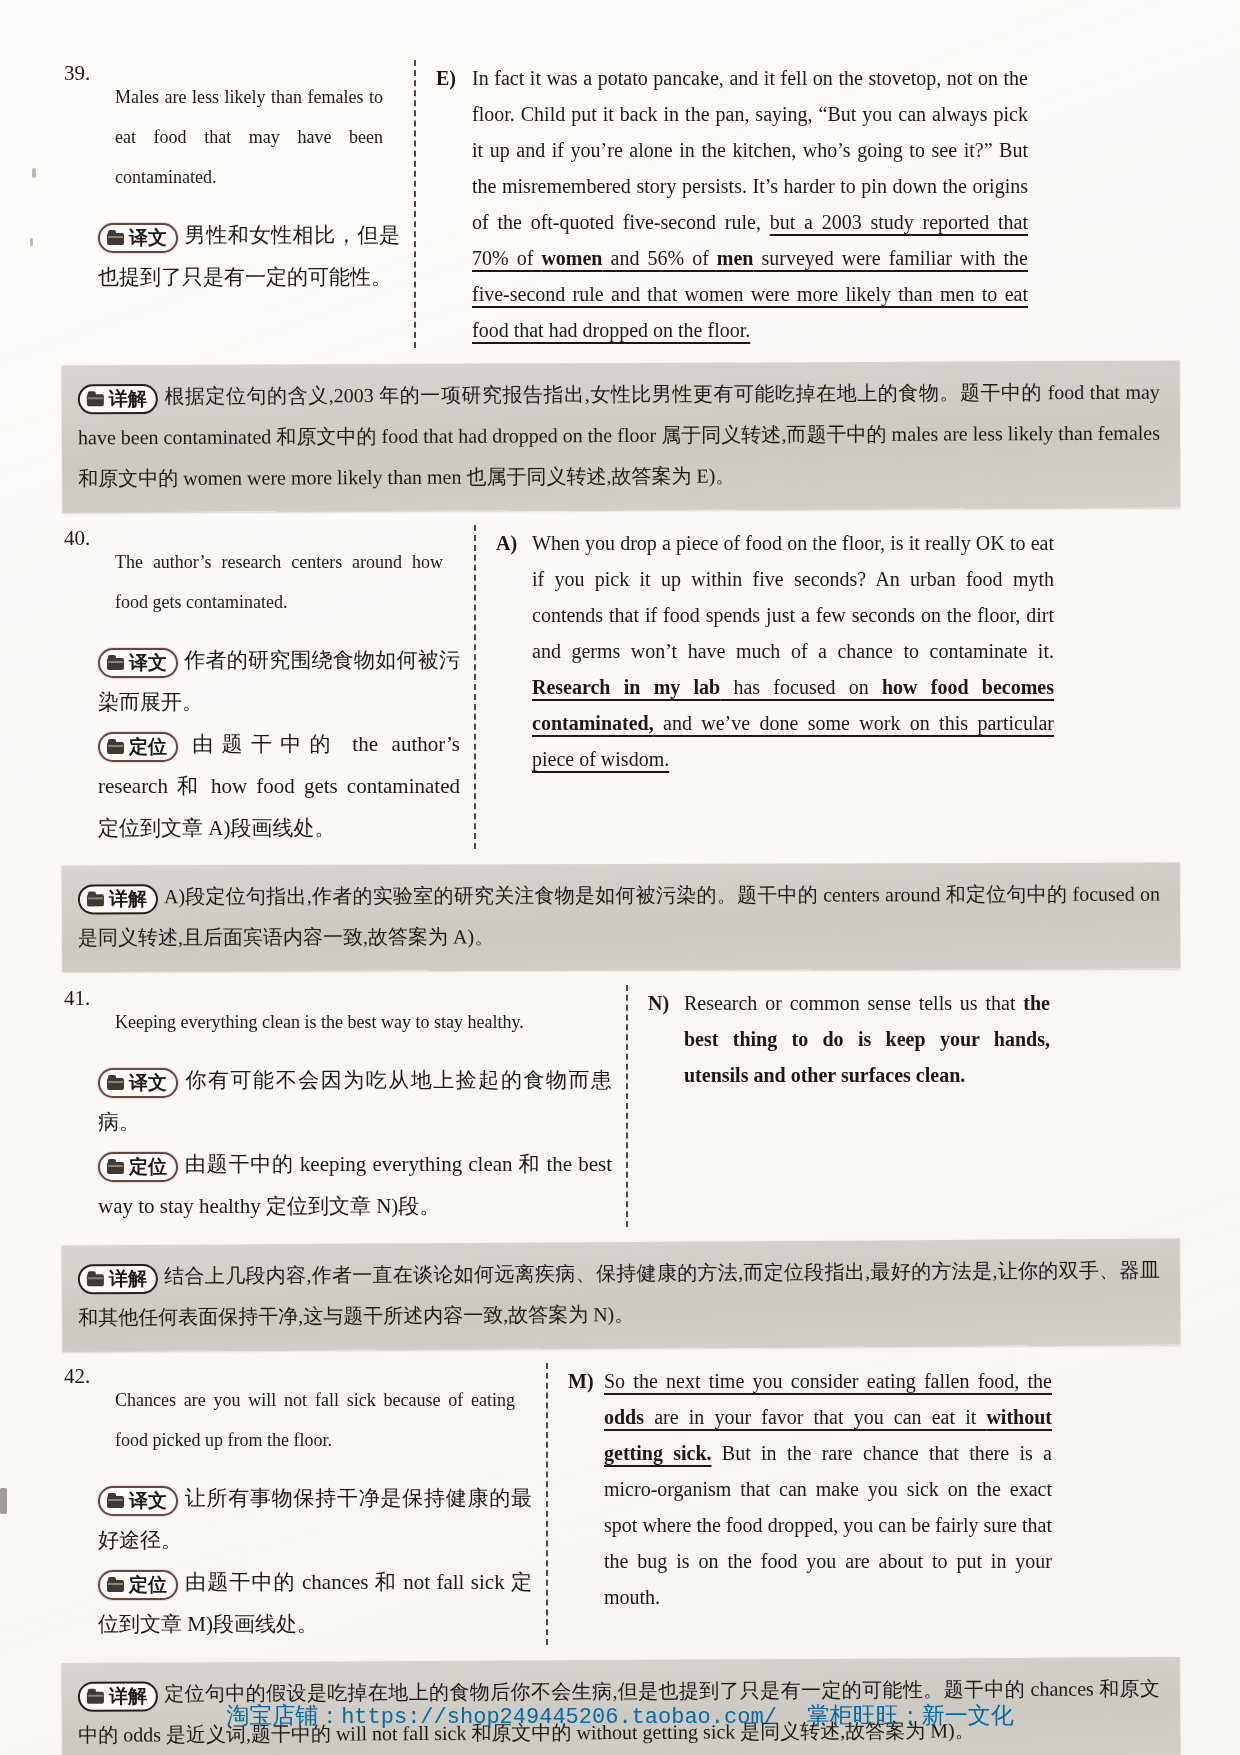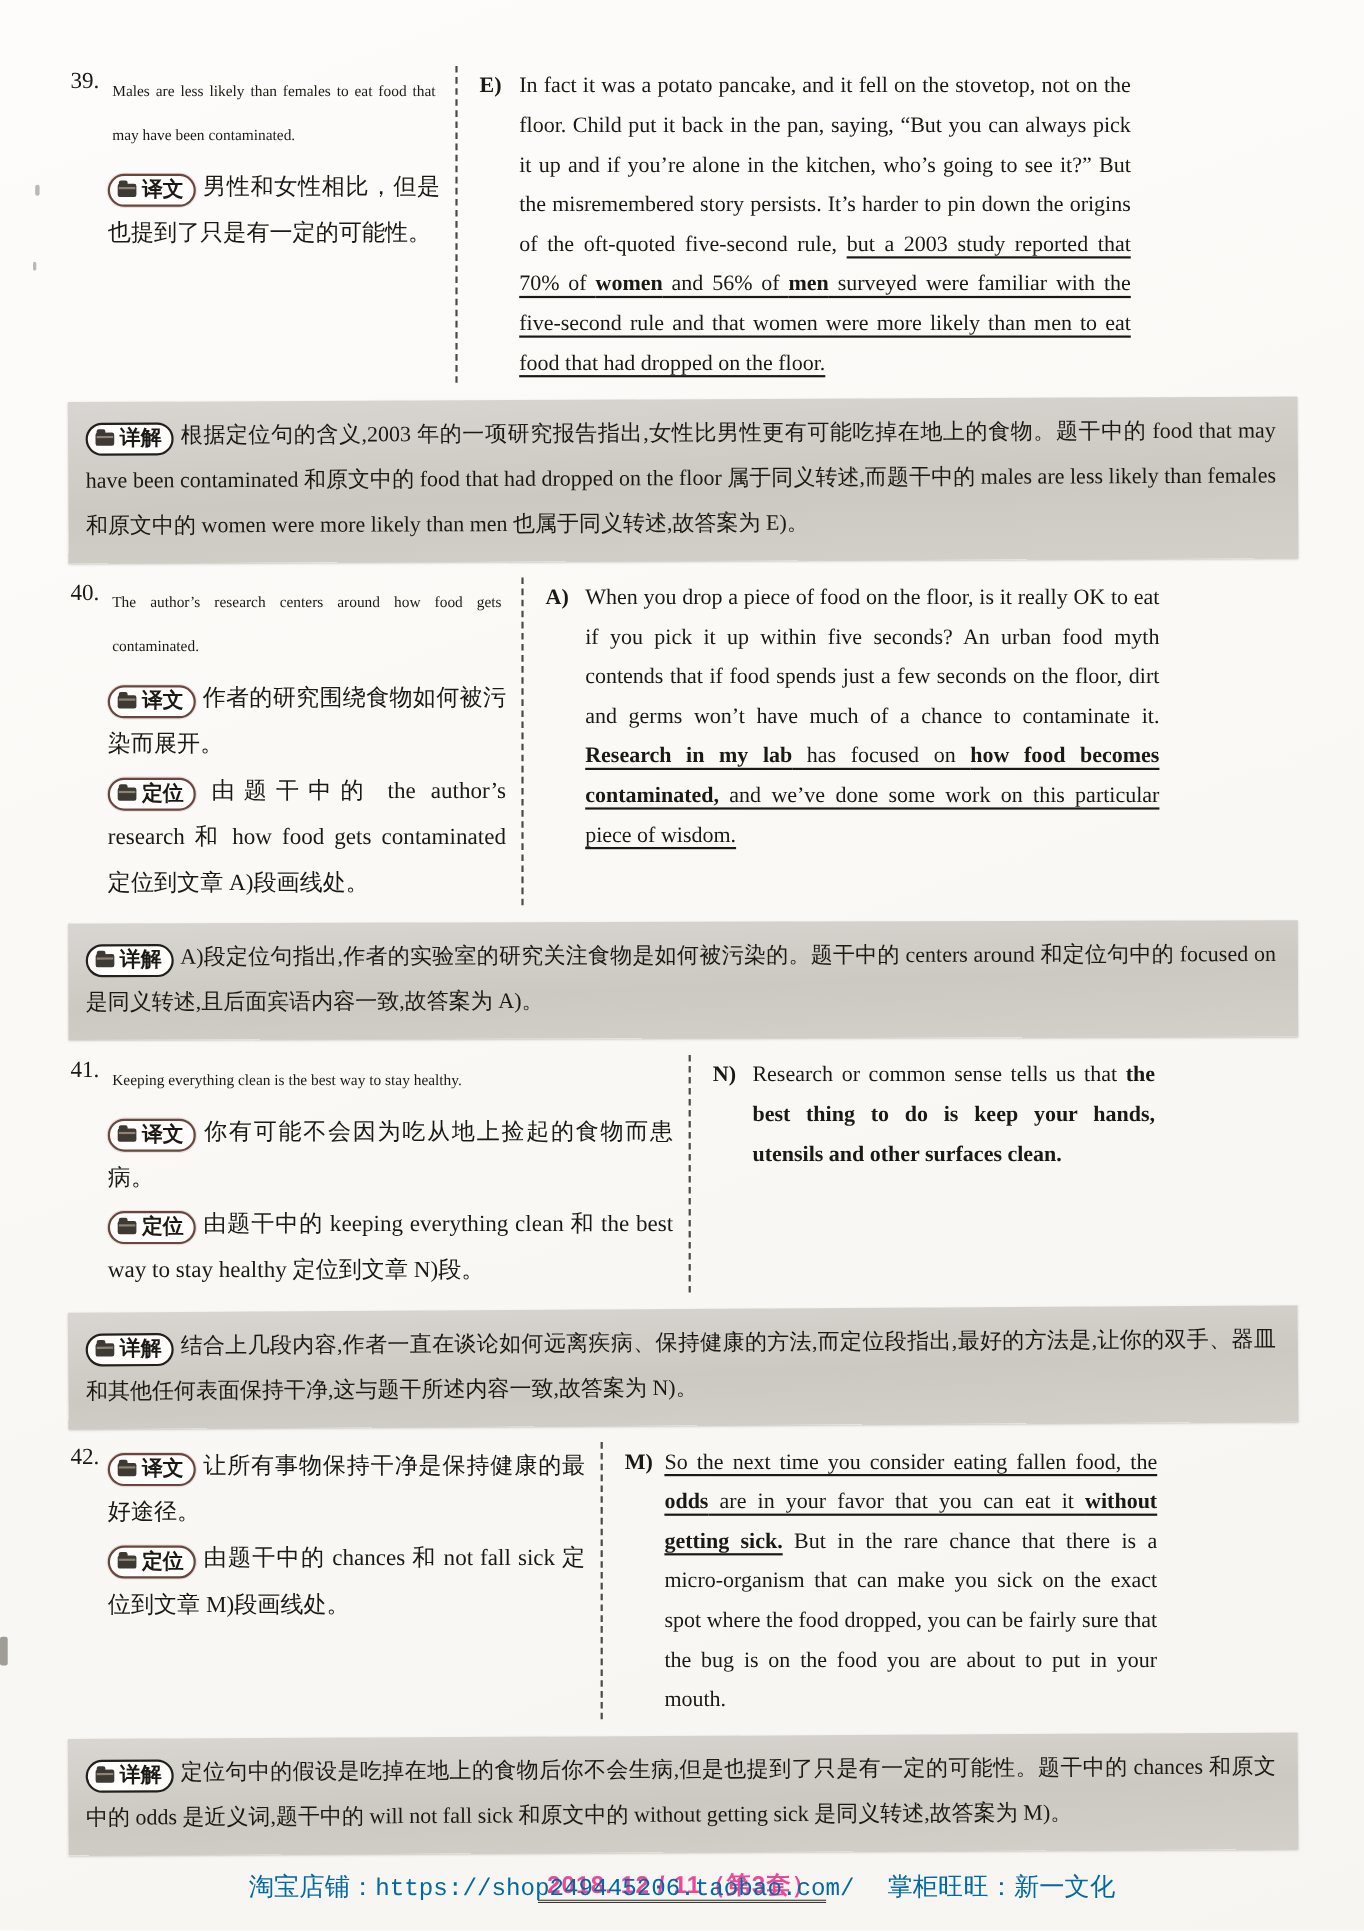--- a/index.html
+++ b/index.html
@@ -6,21 +6,21 @@
   body{
     width:1240px;height:1755px;position:relative;overflow:hidden;
     background:linear-gradient(160deg,#fdfcfa 0%,#faf8f5 55%,#f7f5f1 100%);
     font-family:"Liberation Serif","DejaVu Serif",serif;color:#1c1914;
   }
   .page{padding:60px 64px 0 64px;}
   
   .qa-row{display:flex;align-items:stretch;}
   .qleft{position:relative;padding-left:34px;box-sizing:border-box;}
   .qnum{position:absolute;left:0;top:1px;font-size:21px;}
-  .stem{margin:4px;font-size:14px;line-height:40px;text-align:justify;}
+  .stem{margin:17px;font-size:18px;line-height:40px;text-align:justify;}
   .cn{margin:0;font-size:21px;line-height:42px;text-align:justify;}
   .qright{box-sizing:border-box;border-left:2px dashed #4d4a46;padding-left:20px;margin-left:14px;}
   .passage{margin:0;position:relative;padding-left:36px;font-size:20px;line-height:36px;text-align:justify;}
   .pletter{position:absolute;left:0;top:0;font-weight:bold;font-size:20px;}
   .r39 .qleft{width:336px}.r39 .qright{width:614px}
   .r40 .qleft{width:396px}.r40 .qright{width:580px}
   .r41 .qleft{width:548px}.r41 .qright{width:424px}
   .r42 .qleft{width:468px}.r42 .qright{width:506px}
   
   .b{font-weight:bold;}
@@ -103,20 +103,21 @@
     </div>
   </section>
 
   <section class="exp-box tilt3">
     <span class="badge dark"><span class="folder-icon"></span><span>详解</span></span><span>结合上几段内容,作者一直在谈论如何远离疾病、保持健康的方法,而定位段指出,最好的方法是,让你的双手、器皿和其他任何表面保持干净,这与题干所述内容一致,故答案为 N)。</span>
   </section>
 
   <section class="qa-row r42">
     <div class="qleft">
       <span class="qnum">42.</span>
+      <p class="stem">Chances are you will not fall sick because of eating food picked up from the floor.</p>
       <p class="cn"><span class="badge brown"><span class="folder-icon"></span><span>译文</span></span><span>让所有事物保持干净是保持健康的最好途径。</span></p>
       <p class="cn"><span class="badge brown"><span class="folder-icon"></span><span>定位</span></span><span>由题干中的 chances 和 not fall sick 定位到文章 M)段画线处。</span></p>
     </div>
     <div class="qright">
       <p class="passage"><span class="pletter">M)</span><span><span class="u">So the next time you consider eating fallen food, the </span><span class="b u">odds</span><span class="u"> are in your favor that you can eat it </span><span class="b u">without getting sick.</span><span> But in the rare chance that there is a micro-organism that can make you sick on the exact spot where the food dropped, you can be fairly sure that the bug is on the food you are about to put in your mouth.</span></span></p>
     </div>
   </section>
 
   <section class="exp-box tilt4">
     <span class="badge dark"><span class="folder-icon"></span><span>详解</span></span><span>定位句中的假设是吃掉在地上的食物后你不会生病,但是也提到了只是有一定的可能性。题干中的 chances 和原文中的 odds 是近义词,题干中的 will not fall sick 和原文中的 without getting sick 是同义转述,故答案为 M)。</span>

